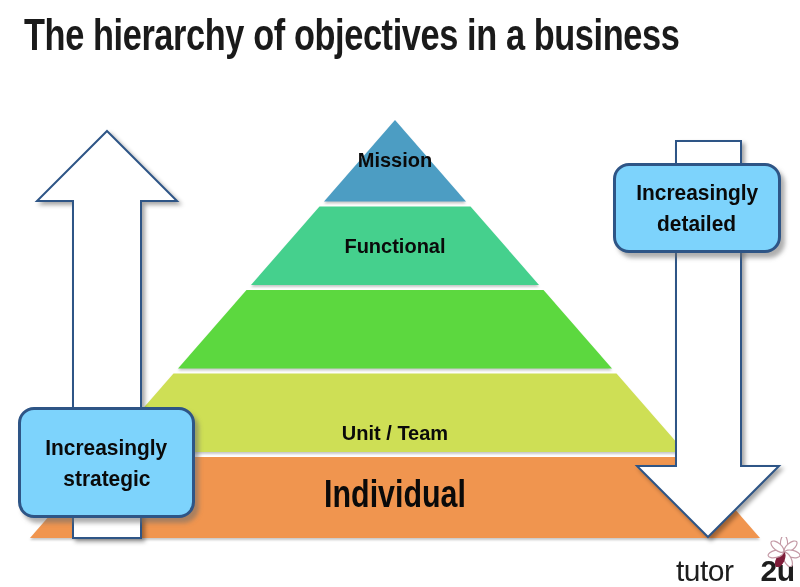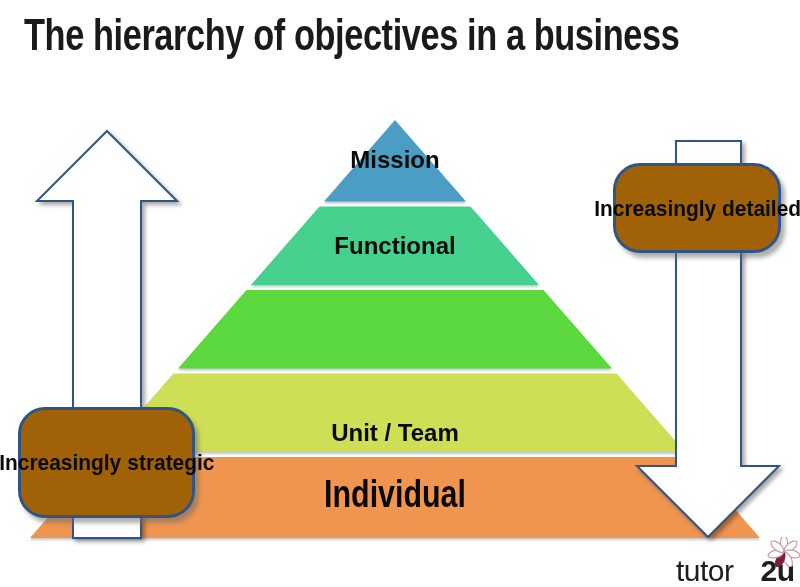--- a/index.html
+++ b/index.html
@@ -36,39 +36,40 @@
     stroke-linejoin:miter;
     filter:drop-shadow(3px 3px 2px rgba(0,0,0,0.35));
   }
   
   .layer-label {
     position:absolute;
     left:0; width:790px;
     text-align:center;
     font-weight:700;
     color:#0a0a0a;
-    font-size:24px;
+    font-size:20px;
     line-height:38px;
     height:38px;
     pointer-events:none;
   }
   .layer-label.narrow {
     font-size:38px;
     line-height:42px;
     height:42px;
     transform:scaleX(0.80);
   }
   
   .callout {
     position:absolute;
-    background:#a16207;
+    background:#7dd3fc;
     border:3px solid #2E5586;
-    border-radius:27px;
+    border-radius:16px;
     box-shadow:4px 5px 4px rgba(110,110,110,0.55);
     display:flex;
+    flex-direction:column;
     align-items:center;
     justify-content:center;
     text-align:center;
   }
   .callout .line {
     font-weight:700;
     font-size:22px;
     line-height:31px;
     color:#0a0a0a;
     transform:scaleX(0.95);

